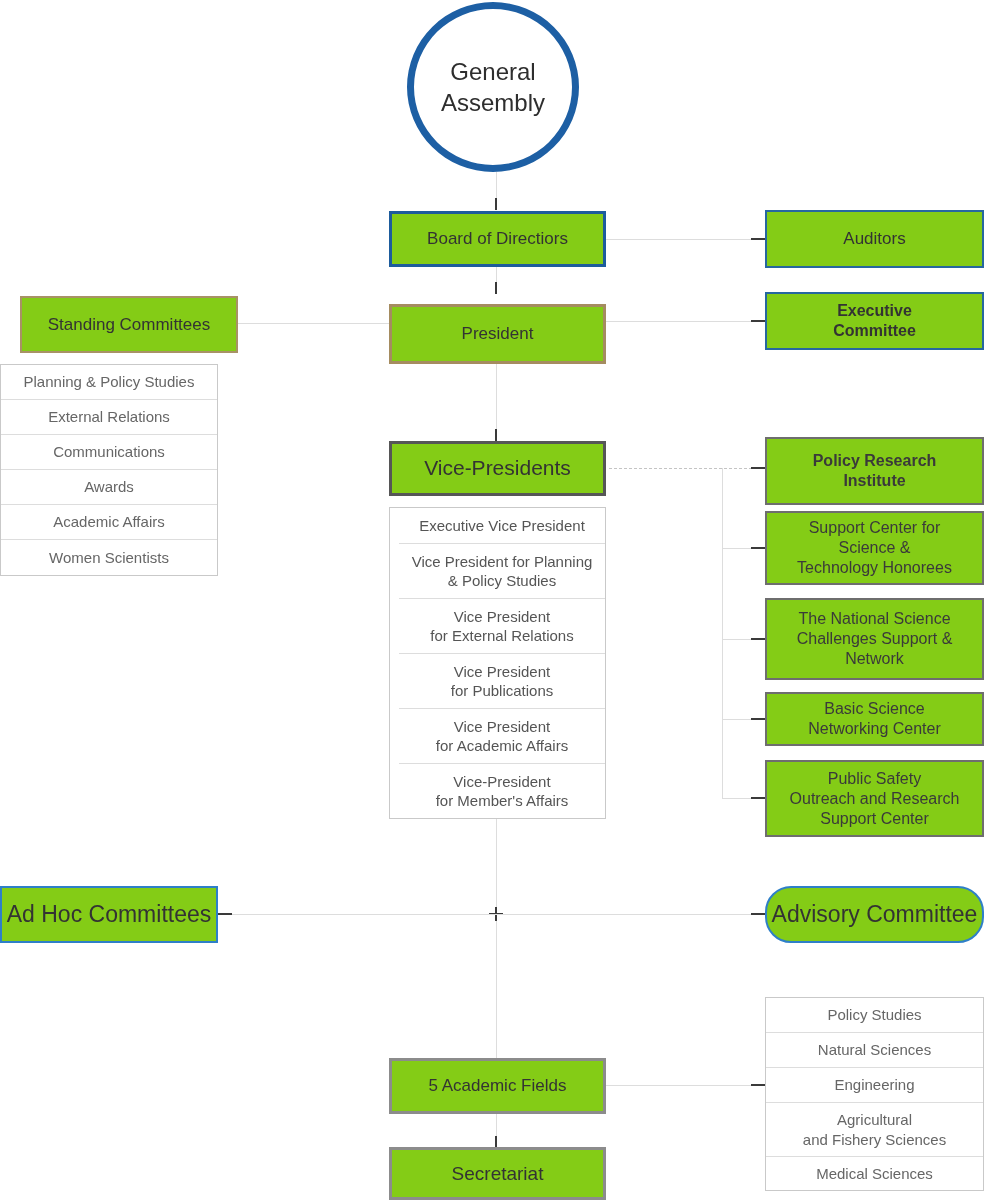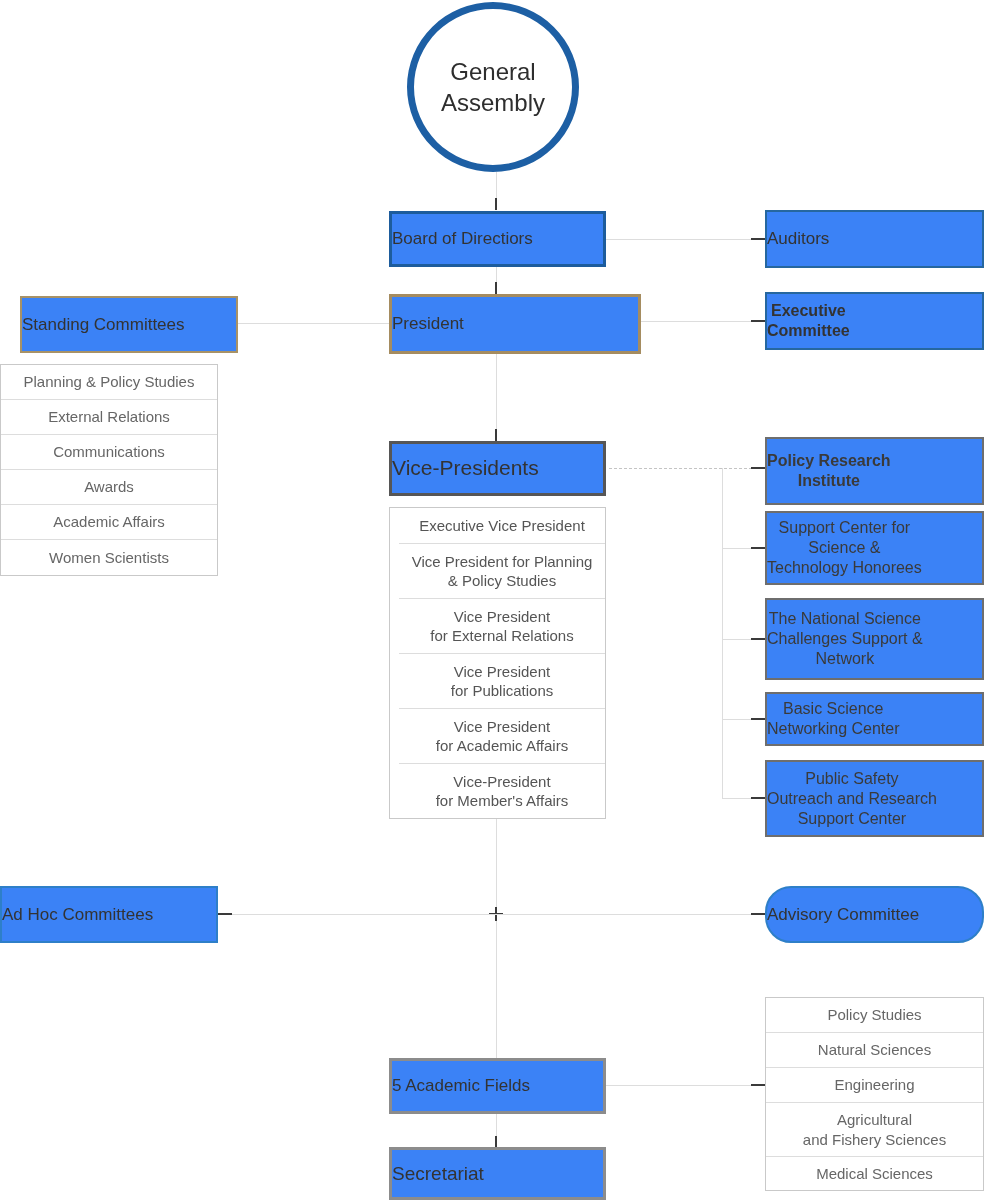--- a/index.html
+++ b/index.html
@@ -1,33 +1,33 @@
 <!DOCTYPE html>
 <html><head>
 <meta charset="utf-8">
 <style>
   html,body{margin:0;padding:0;background:#fff;}
   .stage{
     position:relative;width:985px;height:1203px;background:#fff;overflow:hidden;
     font-family:"Liberation Sans", sans-serif;color:#333;
   }
   .box{
-    position:absolute;background:#3b82f6;box-sizing:border-box;
-    display:flex;align-items:center;justify-content:flex-start;
+    position:absolute;background:#84cc16;box-sizing:border-box;
+    display:flex;align-items:center;justify-content:center;
     text-align:center;white-space:pre-line;line-height:1.25;color:#333;
   }
   .circle{
     position:absolute;left:407px;top:2px;width:172px;height:170px;
     border:7px solid #1d5fa4;border-radius:50%;background:#fff;box-sizing:border-box;
     display:flex;align-items:center;justify-content:center;text-align:center;
     font-size:24px;font-weight:500;color:#2e2e2e;line-height:1.3;white-space:pre-line;
   }
   .b-blue-thick{border:3px solid #1d5c9c;font-size:17px;}
   .b-blue-thin{border:2px solid #26679f;font-size:17px;}
-  .b-blue-bright{border:2px solid #2e7fc8;font-size:17px;}
+  .b-blue-bright{border:2px solid #2e7fc8;font-size:23px;}
   .b-gold-thick{border:3px solid #a58c60;font-size:17px;}
   .b-gold{border:2px solid #a89266;font-size:17px;}
   .b-dgray{border:3px solid #565656;font-size:21px;}
   .b-mgray{border:2px solid #6e6e6e;font-size:16px;color:#3a3a3a;}
   .b-gray{border:3px solid #8c8c8c;font-size:17px;}
 
   .list{
     position:absolute;background:#fff;border:1px solid #c9c9c9;box-sizing:border-box;
     display:flex;flex-direction:column;
   }
@@ -102,21 +102,21 @@
   </div>
 
   <div class="box b-blue-thick" style="left:389px;top:211px;width:217px;height:56px;">
     <span>Board of Directiors</span>
   </div>
 
   <div class="box b-blue-thin" style="left:765px;top:210px;width:219px;height:58px;">
     <span>Auditors</span>
   </div>
 
-  <div class="box b-gold-thick" style="left:389px;top:294px;width:252px;height:60px;">
+  <div class="box b-gold-thick" style="left:389px;top:304px;width:217px;height:60px;">
     <span>President</span>
   </div>
 
   <div class="box b-blue-thin" style="left:765px;top:292px;width:219px;height:58px;font-size:16px;font-weight:bold;">
     <span>Executive
 Committee</span>
   </div>
 
   <div class="box b-gold" style="left:0px;top:296px;width:218px;height:57px;margin-left:20px;">
     <span>Standing Committees</span>

